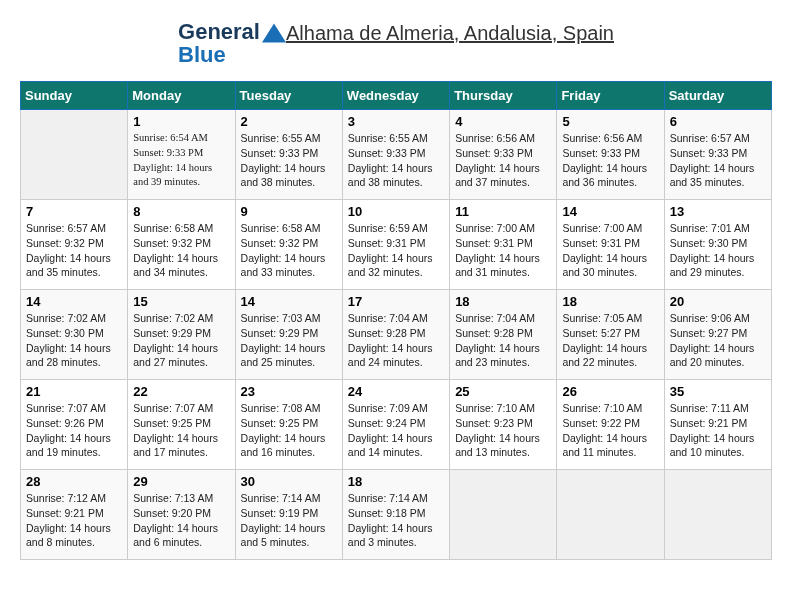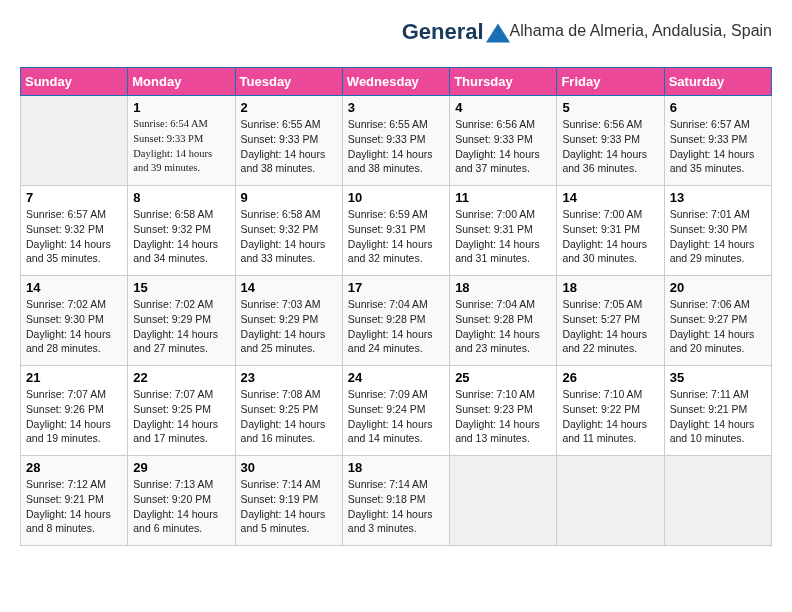--- a/index.html
+++ b/index.html
@@ -5,54 +5,55 @@
     * { box-sizing: border-box; margin: 0; padding: 0; }
     body {
       font-family: Arial, sans-serif;
       background: #fff;
       width: 792px;
       min-height: 612px;
       padding: 20px;
     }
     .header-section {
       display: flex;
-      justify-content: flex-end;
+      justify-content: center;
       align-items: flex-start;
-      margin-bottom: 22px;
+      margin-bottom: 14px;
     }
     .logo {
       display: flex;
       align-items: center;
     }
     .logo-icon {
       width: 24px;
       height: 24px;
       margin-left: 2px;
     }
     .title-section {
       text-align: right;
     }
     .month-title {
       font-size: 42px;
       font-weight: bold;
       color: #1a3a5c;
       line-height: 1;
     }
     .location-title {
-      font-size: 16px;
+      font-size: 20px;
       color: #333;
       margin-top: 2px;
+      text-decoration: underline;
     }
     .calendar-table {
       width: 100%;
       border-collapse: collapse;
       font-size: 11px;
     }
     .calendar-table thead tr th {
-      background-color: #ec4899;
+      background-color: #0f766e;
       color: #fff;
       padding: 6px 4px;
       text-align: left;
       font-size: 13px;
       border: 1px solid #1a6eb5;
     }
     .calendar-table tbody tr td {
       border: 1px solid #ccc;
       vertical-align: top;
       padding: 4px 5px;
@@ -86,20 +87,21 @@
 <div class="header-section">
   <div class="logo">
     <div>
       <div style="display:flex;align-items:center;">
         <div style="font-size:22px;font-weight:bold;color:#1a3a5c;line-height:1.1;">
           General<svg class="logo-icon" viewBox="0 0 30 24" fill="none" xmlns="http://www.w3.org/2000/svg" style="display:inline;vertical-align:middle;margin-left:2px;">
             <polygon points="0,24 15,0 30,24" fill="#1a6eb5"></polygon>
           </svg>
         </div>
       </div>
+      <div style="font-size:22px;font-weight:bold;color:#1a6eb5;line-height:1.1;margin-top:-2px;">Blue</div>
     </div>
   </div>
   <div class="title-section">
     <div class="location-title">Alhama de Almeria, Andalusia, Spain</div>
   </div>
 </div>
 
 <table class="calendar-table">
   <thead>
     <tr>
@@ -247,21 +249,21 @@
         </td>
         <td>
           <div class="day-number">18</div>
           <div class="day-info" style="white-space: pre-line;">Sunrise: 7:05 AM
 Sunset: 5:27 PM
 Daylight: 14 hours
 and 22 minutes.</div>
         </td>
         <td>
           <div class="day-number">20</div>
-          <div class="day-info" style="white-space: pre-line;">Sunrise: 7:06 AM
+          <div class="day-info" style="white-space: pre-line;">Sunrise: 9:06 AM
 Sunset: 9:27 PM
 Daylight: 14 hours
 and 20 minutes.</div>
         </td>
       </tr>
       <tr>
         <td>
           <div class="day-number">21</div>
           <div class="day-info" style="white-space: pre-line;">Sunrise: 7:07 AM
 Sunset: 9:26 PM

